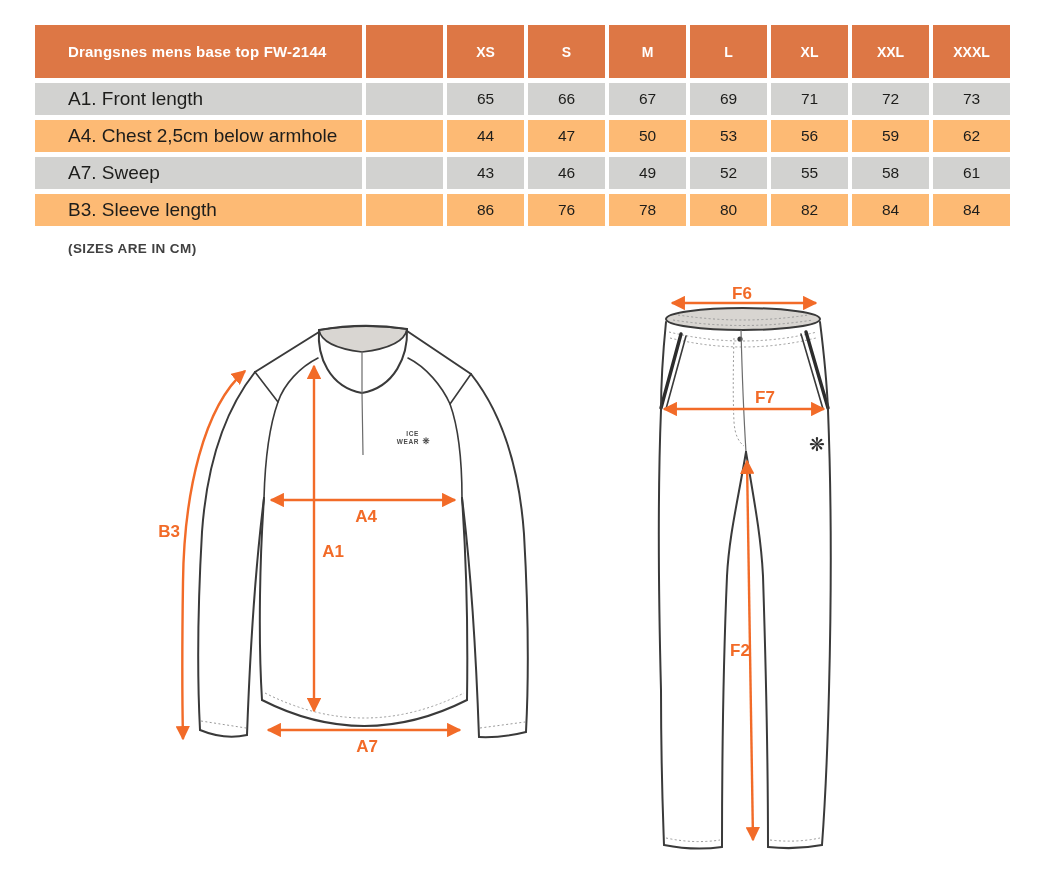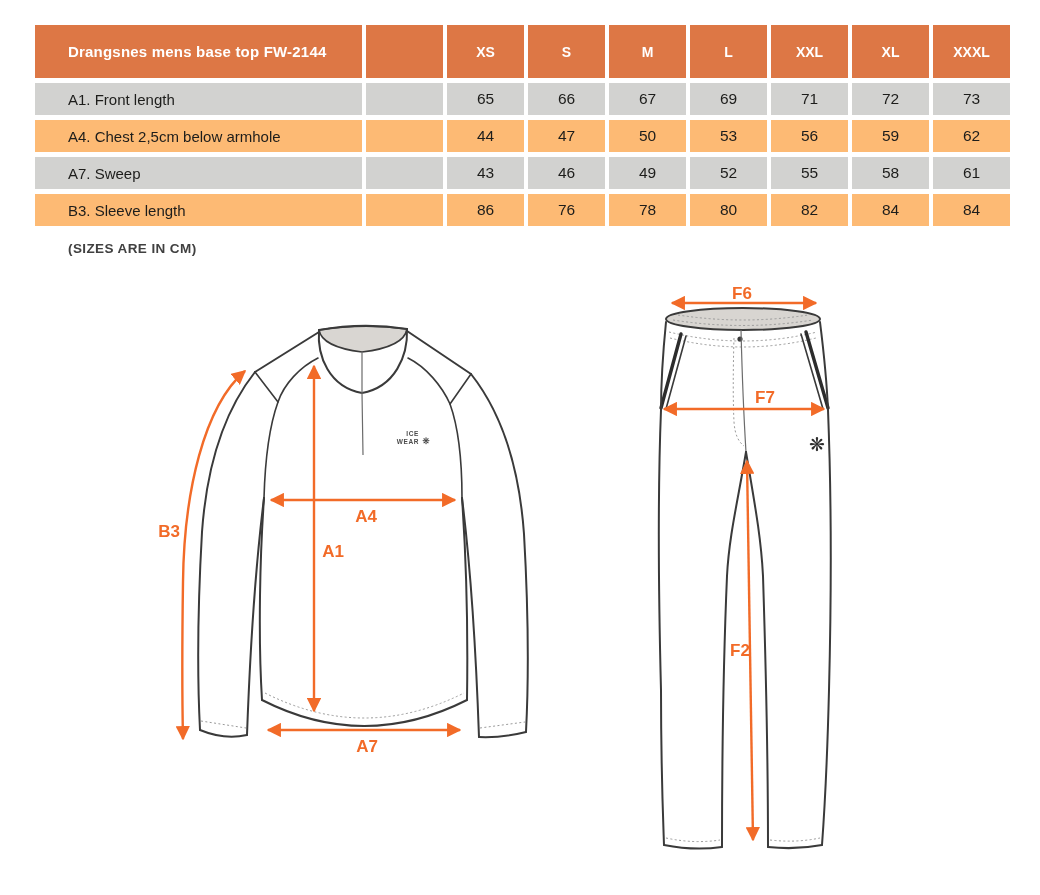--- a/index.html
+++ b/index.html
@@ -11,21 +11,21 @@
     position:absolute; left:35px; top:25px;
     display:grid;
     grid-template-columns:327px 77px repeat(7,77px);
     grid-template-rows:53px repeat(4,32px);
     gap:5px 4px;
   }
   .c { display:flex; align-items:center; justify-content:center;
        font-size:15.5px; color:#1d1d1b; white-space:nowrap; }
   .h { background:#DD7745; color:#ffffff; font-weight:bold; font-size:14px; }
   .ttl { justify-content:flex-start; padding-left:33px; font-size:15px; letter-spacing:0.2px; }
-  .lbl { justify-content:flex-start; padding-left:33px; font-size:15px; }
+  .lbl { justify-content:flex-start; padding-left:33px; font-size:19px; }
   .dk { background:#D2D2D0; }
   .lt { background:#fdba74; }
 
   .note {
     position:absolute; left:68px; top:241px;
     color:#404040; font-weight:bold; font-size:13.5px; letter-spacing:0.4px;
   }
 
   .diagram { position:absolute; left:0; top:270px; }
 
@@ -48,22 +48,22 @@
 <div class="page">
 
   <div class="size-table">
 
     <div class="c h ttl">Drangsnes mens base top FW-2144</div>
     <div class="c h"></div>
     <div class="c h">XS</div>
     <div class="c h">S</div>
     <div class="c h">M</div>
     <div class="c h">L</div>
+    <div class="c h">XL</div>
     <div class="c h">XXL</div>
-    <div class="c h">XL</div>
     <div class="c h">XXXL</div>
 
     <div class="c dk lbl">A1. Front length</div>
     <div class="c dk"></div>
     <div class="c dk">65</div>
     <div class="c dk">66</div>
     <div class="c dk">67</div>
     <div class="c dk">69</div>
     <div class="c dk">71</div>
     <div class="c dk">72</div>

